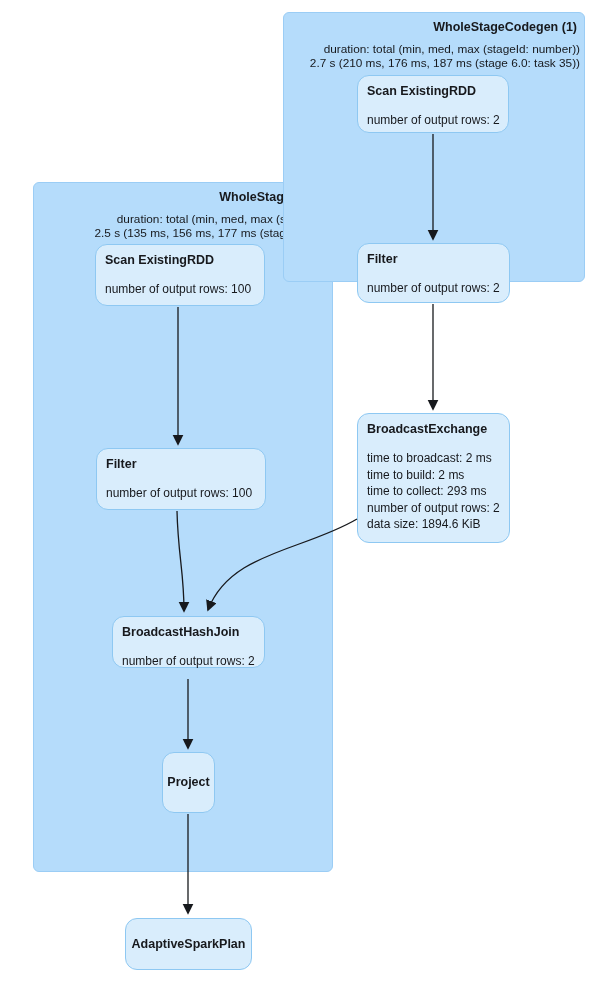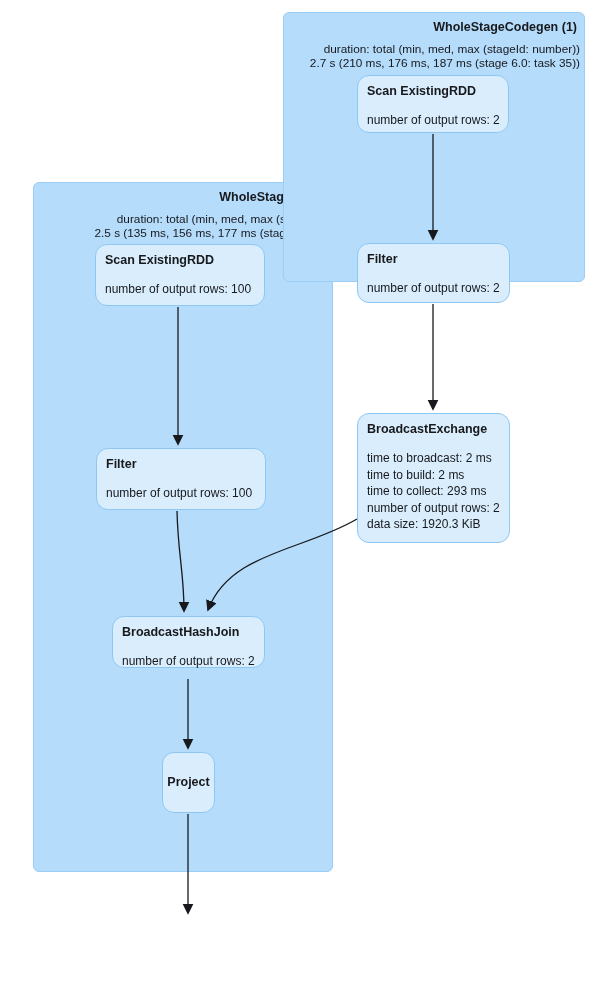--- a/index.html
+++ b/index.html
@@ -132,21 +132,21 @@
     </div>
   </div>
 
   <div class="node" id="node-bexch">
     <div class="node-title">BroadcastExchange</div>
     <div class="node-metrics">
       <div class="node-metric">time to broadcast: 2 ms</div>
       <div class="node-metric">time to build: 2 ms</div>
       <div class="node-metric">time to collect: 293 ms</div>
       <div class="node-metric">number of output rows: 2</div>
-      <div class="node-metric">data size: 1920.3 KiB</div>
+      <div class="node-metric">data size: 1894.6 KiB</div>
     </div>
   </div>
 
   <div class="node" id="node-scan-2">
     <div class="node-title">Scan ExistingRDD</div>
     <div class="node-metrics">
       <div class="node-metric">number of output rows: 100</div>
     </div>
   </div>
 
@@ -161,20 +161,23 @@
     <div class="node-title">BroadcastHashJoin</div>
     <div class="node-metrics">
       <div class="node-metric">number of output rows: 2</div>
     </div>
   </div>
 
   <div class="node centered" id="node-project">
     <div class="node-title">Project</div>
   </div>
 
+  <div class="node centered" id="node-adaptive">
+    <div class="node-title">AdaptiveSparkPlan</div>
+  </div>
 
   <svg class="edges" xmlns="http://www.w3.org/2000/svg">
     <defs>
       <marker id="arrow" viewBox="0 0 10 10" refX="8.5" refY="5" markerWidth="8.5" markerHeight="8.5" orient="auto-start-reverse">
         <path d="M0 0 L10 5 L0 10 z" fill="#17191d"></path>
       </marker>
     </defs>
     <path class="edge" d="M433 134 L433 239" marker-end="url(#arrow)"></path>
     <path class="edge" d="M433 304 L433 409" marker-end="url(#arrow)"></path>
     <path class="edge" d="M178 307 L178 444" marker-end="url(#arrow)"></path>

